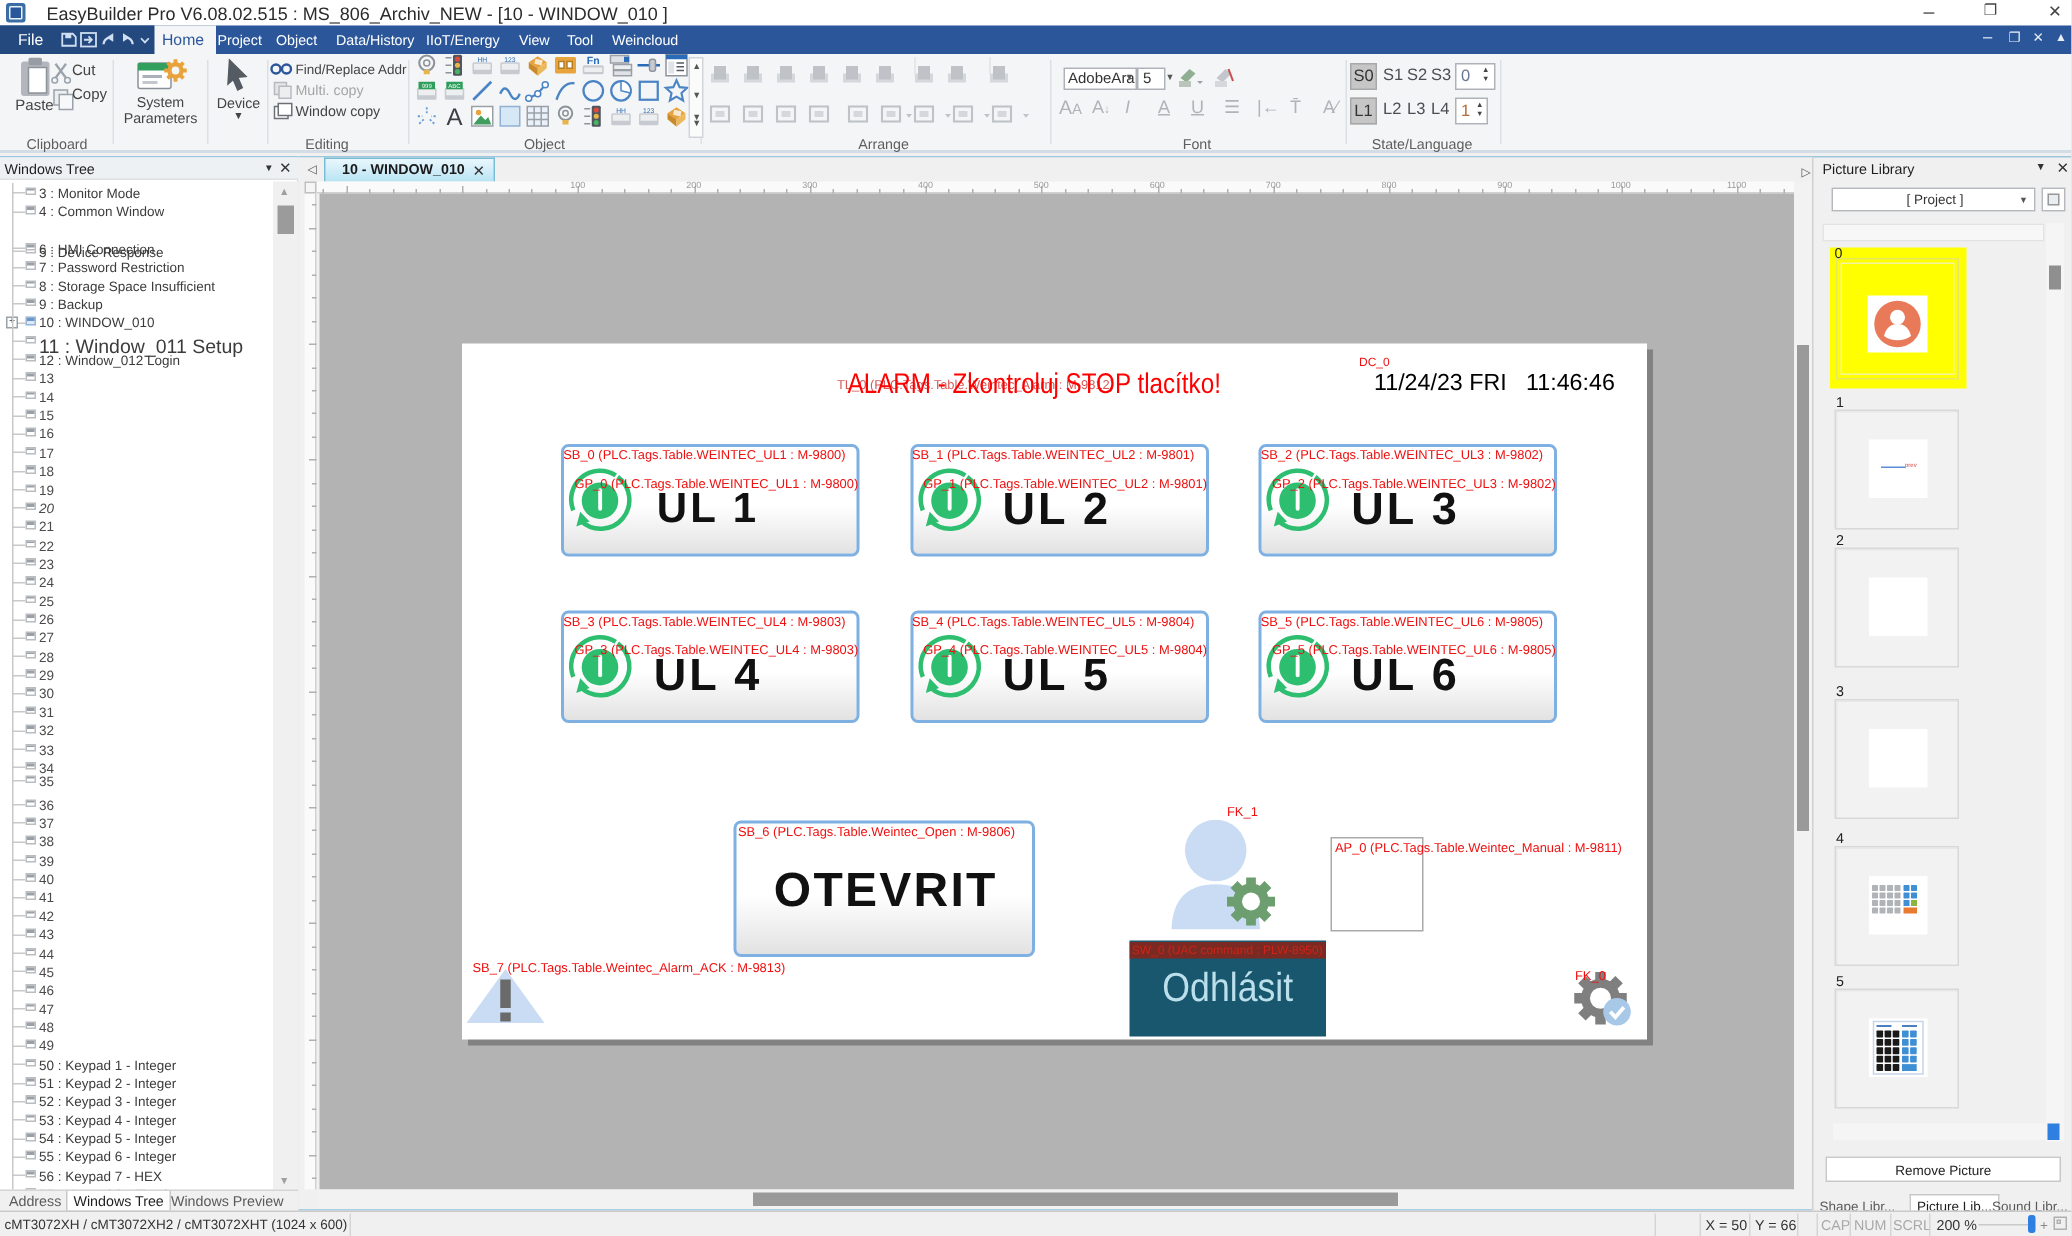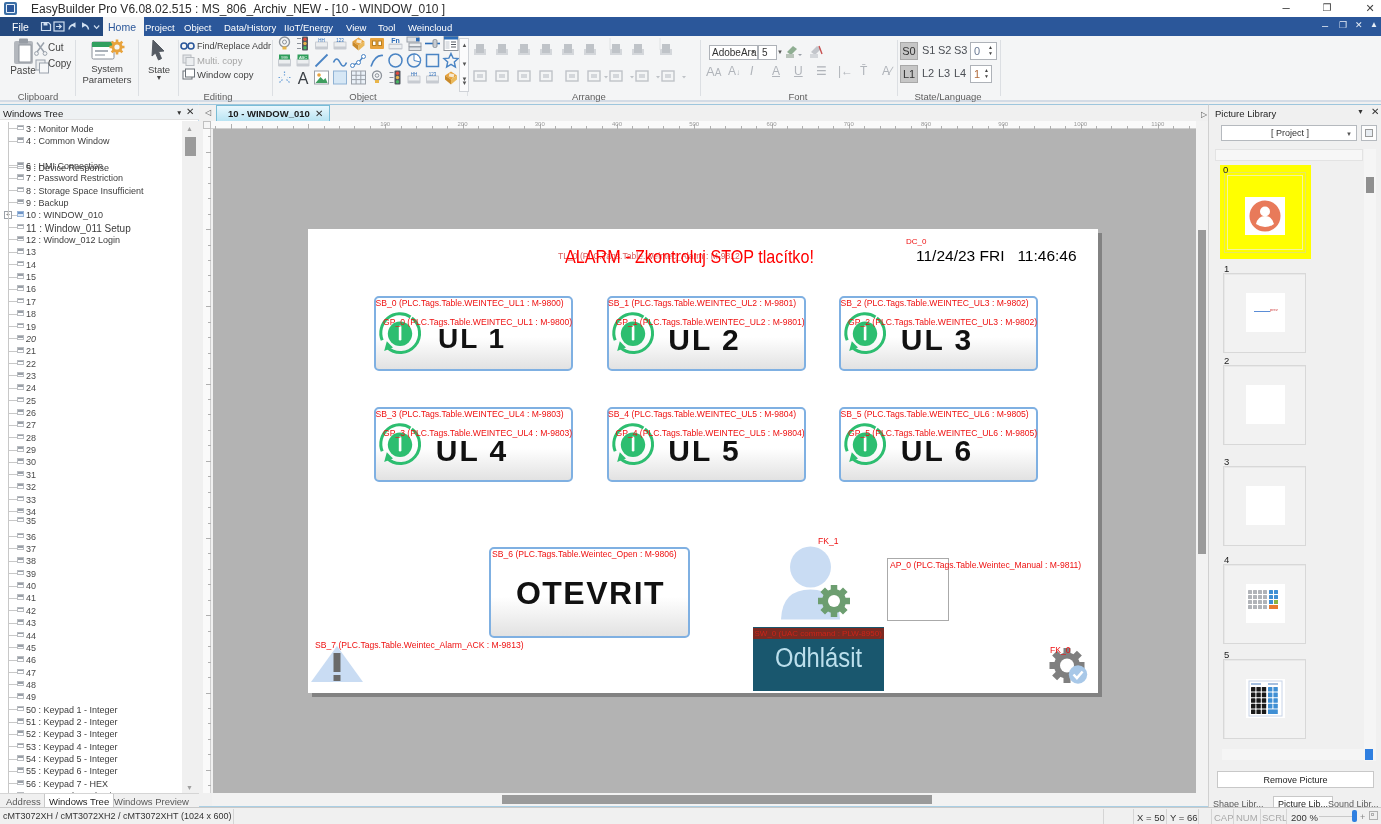--- a/index.html
+++ b/index.html
@@ -89,21 +89,21 @@
             <path d="M27 1.5v15M19.5 9h15M21.7 3.7l10.6 10.6M32.3 3.7L21.7 14.3"></path>
           </g>
         </g>
  <circle cx="27" cy="9" r="2.6" fill="#f4f5f6"></circle>
 </svg>
 <div class="abs" style="left:76px;top:27px;width:62px;text-align:center;font-size:9.5px;color:#444;line-height:11px;">System<br>Parameters</div>
 
 <svg class="abs" style="left:148px;top:3px;" width="22" height="24" viewBox="0 0 22 24">
  <path d="M5 1 L16 12 L10.5 12.5 L13.5 19.5 L10.5 21 L7.5 14 L4 17 Z" fill="#555b63" stroke="#555b63"></path>
 </svg>
-<div class="abs" style="left:138px;top:28px;width:42px;text-align:center;font-size:9.5px;color:#444;">State</div>
+<div class="abs" style="left:138px;top:28px;width:42px;text-align:center;font-size:9.5px;color:#444;">Device</div>
 <div class="abs" style="left:153px;top:38px;width:12px;text-align:center;font-size:7px;color:#444;">▼</div>
 
 <svg class="abs" style="left:180px;top:5px;" width="15" height="11" viewBox="0 0 15 11">
  <circle cx="4" cy="5" r="3" fill="none" stroke="#2b579a" stroke-width="1.6"></circle>
  <circle cx="11" cy="5" r="3" fill="none" stroke="#2b579a" stroke-width="1.6"></circle>
 </svg>
 <div class="abs" style="left:197px;top:5px;font-size:9px;color:#444;">Find/Replace Addr</div>
 <svg class="abs" style="left:182px;top:18px;" width="14" height="12" viewBox="0 0 14 12">
  <rect x="1" y="1" width="8" height="8" fill="#e3e5e8" stroke="#b7bbc0"></rect>
  <rect x="4" y="3.5" width="8" height="8" fill="#eceef0" stroke="#b7bbc0"></rect>
@@ -425,21 +425,21 @@
 <div class="abs" style="left:17px;top:2.5px;width:6.5px;height:5.5px;background:#dce9f8;border:1px solid #9ab6d8;">
             <div style="width:100%;height:1.8px;background:#6f95c8;"></div>
           </div>
 <div class="abs" style="left:26px;top:1.5px;font-size:9px;color:#3c3c3c;white-space:nowrap;">10 : WINDOW_010</div>
 </div>
 <div class="abs" style="left:0;top:100.1px;width:182px;height:12px;">
 <div class="abs" style="left:8px;top:6px;width:9px;height:1px;background:#c8c8c8;"></div>
 <div class="abs" style="left:17px;top:2.5px;width:6.5px;height:5.5px;background:#fff;border:1px solid #b9bcc0;">
             <div style="width:100%;height:1.8px;background:#9aa0a8;"></div>
           </div>
-<div class="abs" style="left:26px;top:1.5px;font-size:10px;color:#3c3c3c;white-space:nowrap;">11 : Window_011 Setup</div>
+<div class="abs" style="left:26px;top:1.5px;font-size:13px;color:#3c3c3c;white-space:nowrap;">11 : Window_011 Setup</div>
 </div>
 <div class="abs" style="left:0;top:112.4px;width:182px;height:12px;">
 <div class="abs" style="left:8px;top:6px;width:9px;height:1px;background:#c8c8c8;"></div>
 <div class="abs" style="left:17px;top:2.5px;width:6.5px;height:5.5px;background:#fff;border:1px solid #b9bcc0;">
             <div style="width:100%;height:1.8px;background:#9aa0a8;"></div>
           </div>
 <div class="abs" style="left:26px;top:1.5px;font-size:9px;color:#3c3c3c;white-space:nowrap;">12 : Window_012 Login</div>
 </div>
 <div class="abs" style="left:0;top:124.8px;width:182px;height:12px;">
 <div class="abs" style="left:8px;top:6px;width:9px;height:1px;background:#c8c8c8;"></div>

